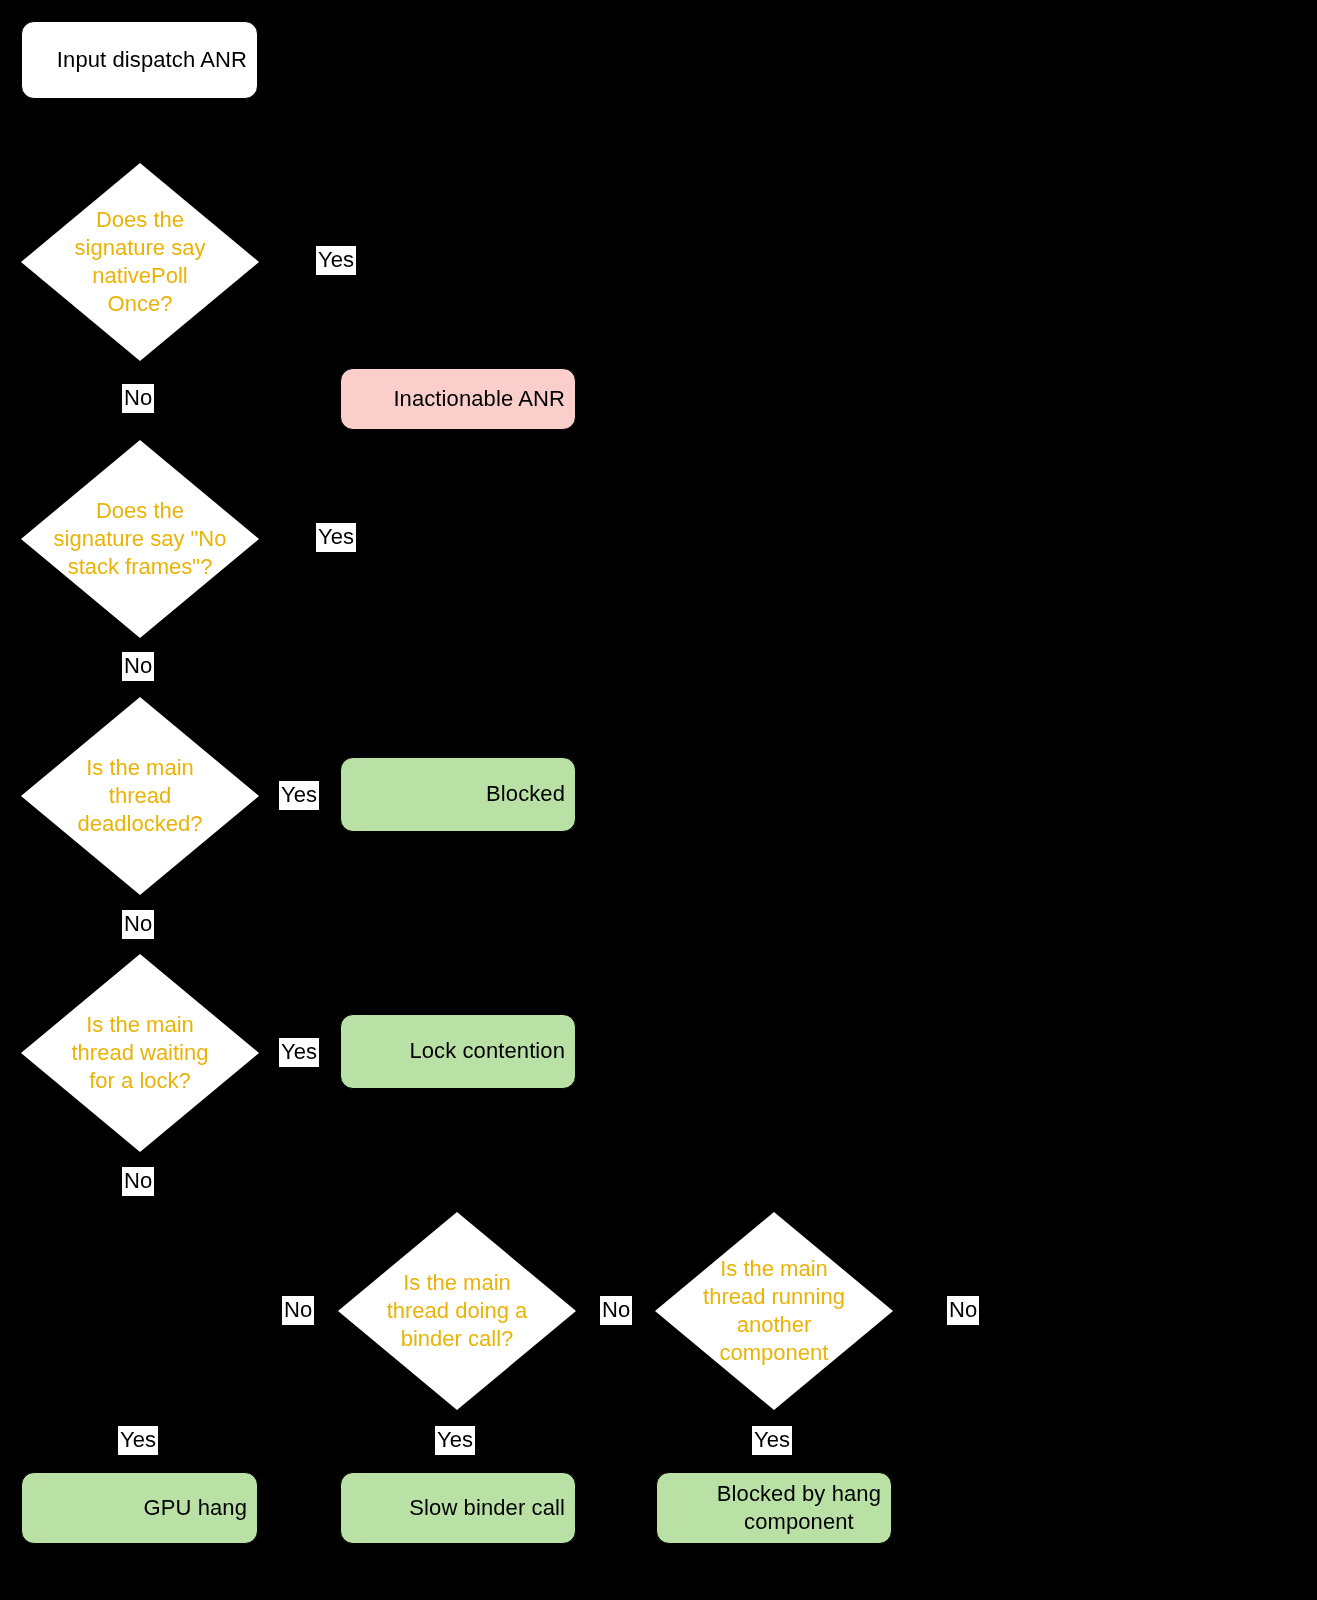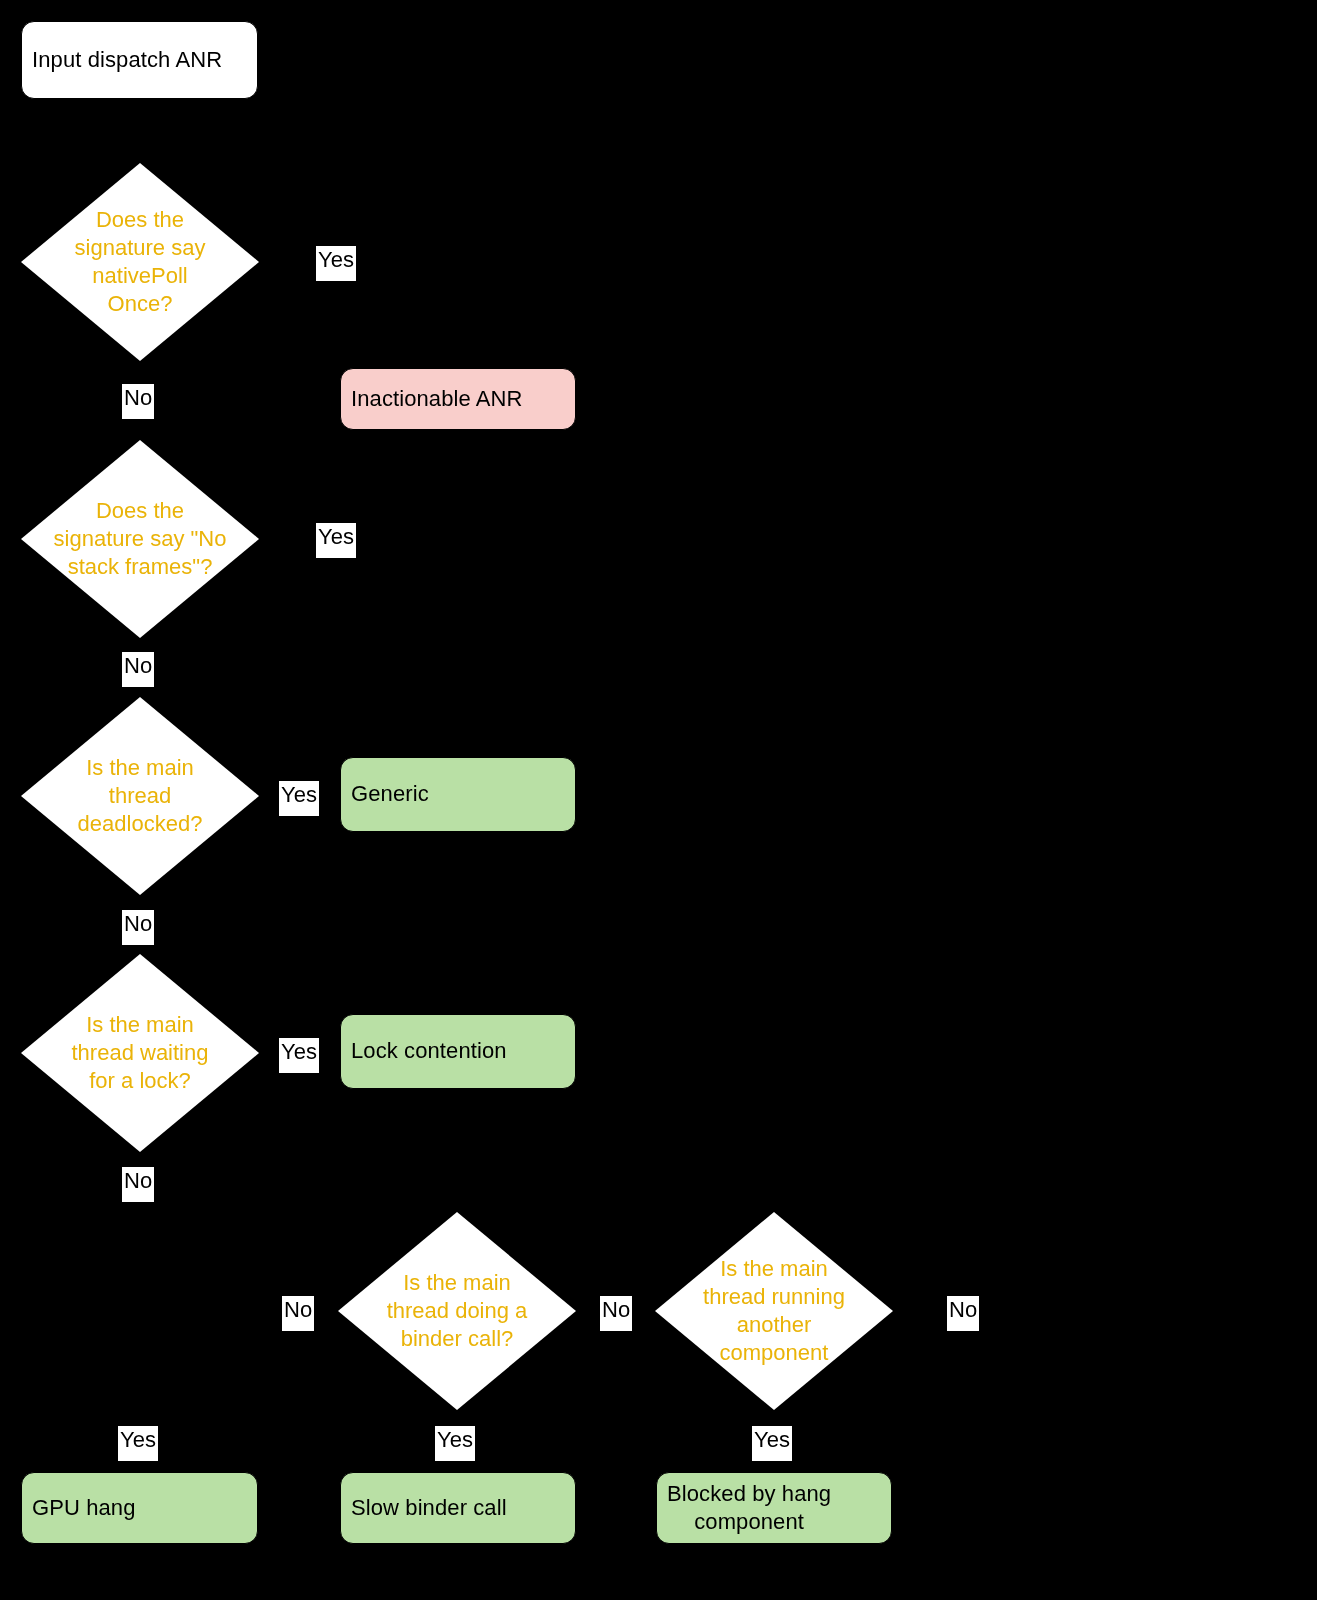--- a/index.html
+++ b/index.html
@@ -17,21 +17,21 @@
     background: #000000;
     overflow: hidden;
   }
 
   
   .node {
     position: absolute;
     box-sizing: border-box;
     display: flex;
     align-items: center;
-    justify-content: flex-start;
+    justify-content: flex-end;
     text-align: center;
     color: #000000;
     font-size: 22px;
     line-height: 1.28;
     letter-spacing: 0.1px;
   }
 
   .box {
     border-radius: 13px;
     border: 1px solid #000000;
@@ -66,21 +66,21 @@
     pointer-events: none;
   }
 
   
   .edge-label {
     position: absolute;
     background: #FFFFFF;
     color: #000000;
     font-size: 22px;
     line-height: 1.18;
-    padding: 1px 2px 8px 2px;
+    padding: 1px 2px 2px 2px;
     white-space: nowrap;
   }
 
   
   .conn {
     position: absolute;
     background: #000000;
   }
 </style>
 </head>
@@ -135,21 +135,21 @@
   <div class="diamond" style="left:21px;top:697px;width:238px;height:198px;">
     <div class="shape"></div>
     <div class="dlabel">Is the main
 thread
 deadlocked?</div>
   </div>
   <div class="edge-label" style="left:279px;top:781px;">Yes</div>
   <div class="edge-label" style="left:122px;top:910px;">No</div>
 
   <div class="node box box-green" style="left:340px;top:757px;width:236px;height:75px;">
-    <span>Generic</span>
+    <span>Blocked</span>
   </div>
 
   <div class="diamond" style="left:21px;top:954px;width:238px;height:198px;">
     <div class="shape"></div>
     <div class="dlabel">Is the main
 thread waiting
 for a lock?</div>
   </div>
   <div class="edge-label" style="left:279px;top:1038px;">Yes</div>
   <div class="edge-label" style="left:122px;top:1167px;">No</div>

